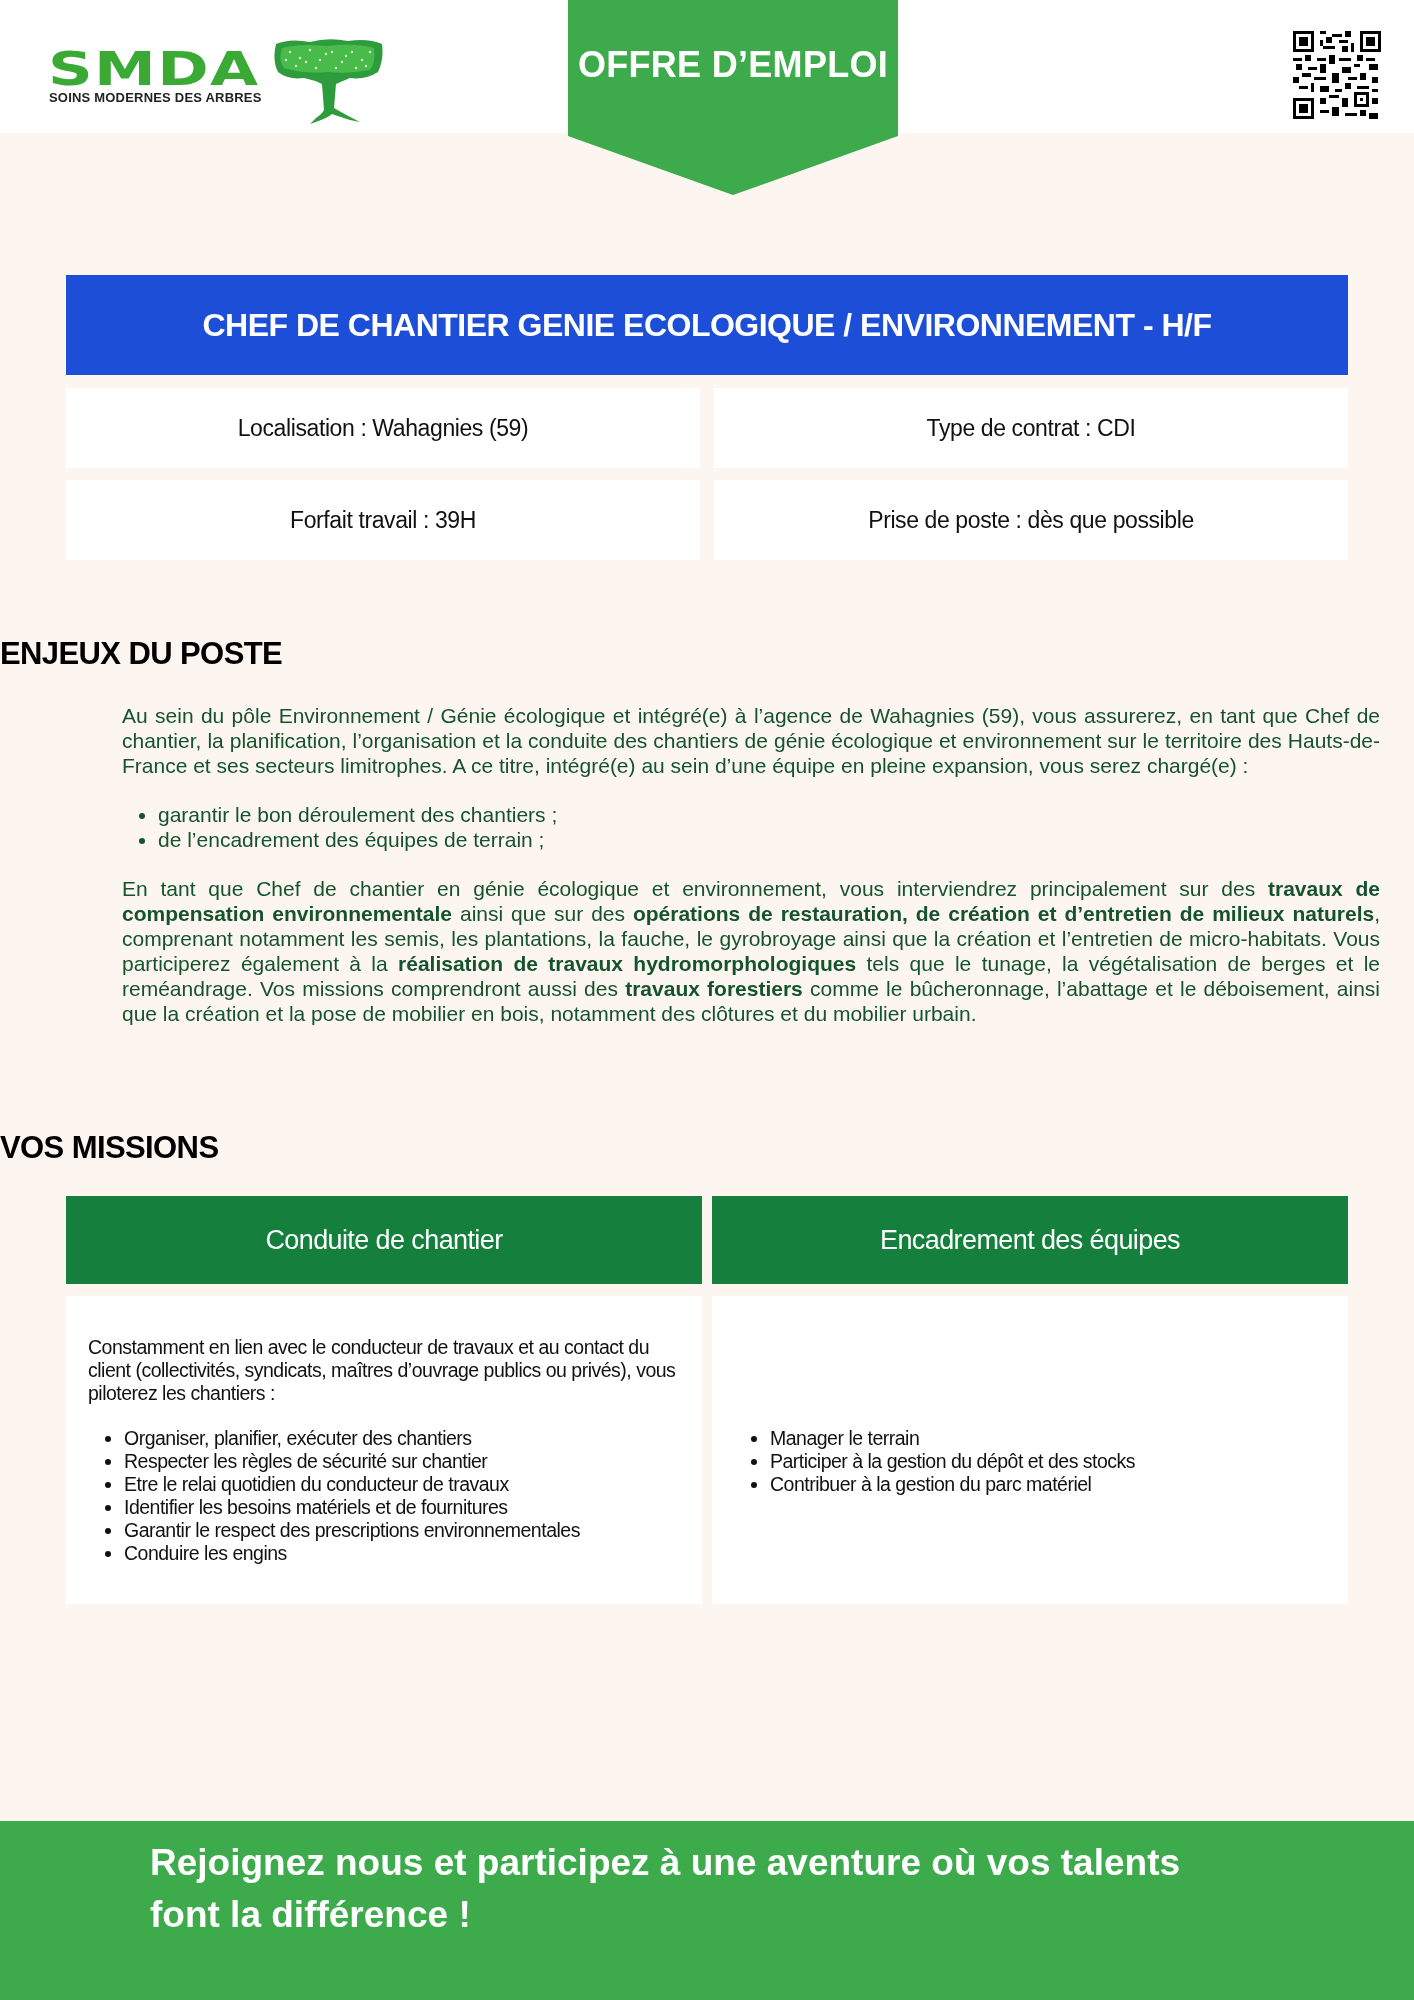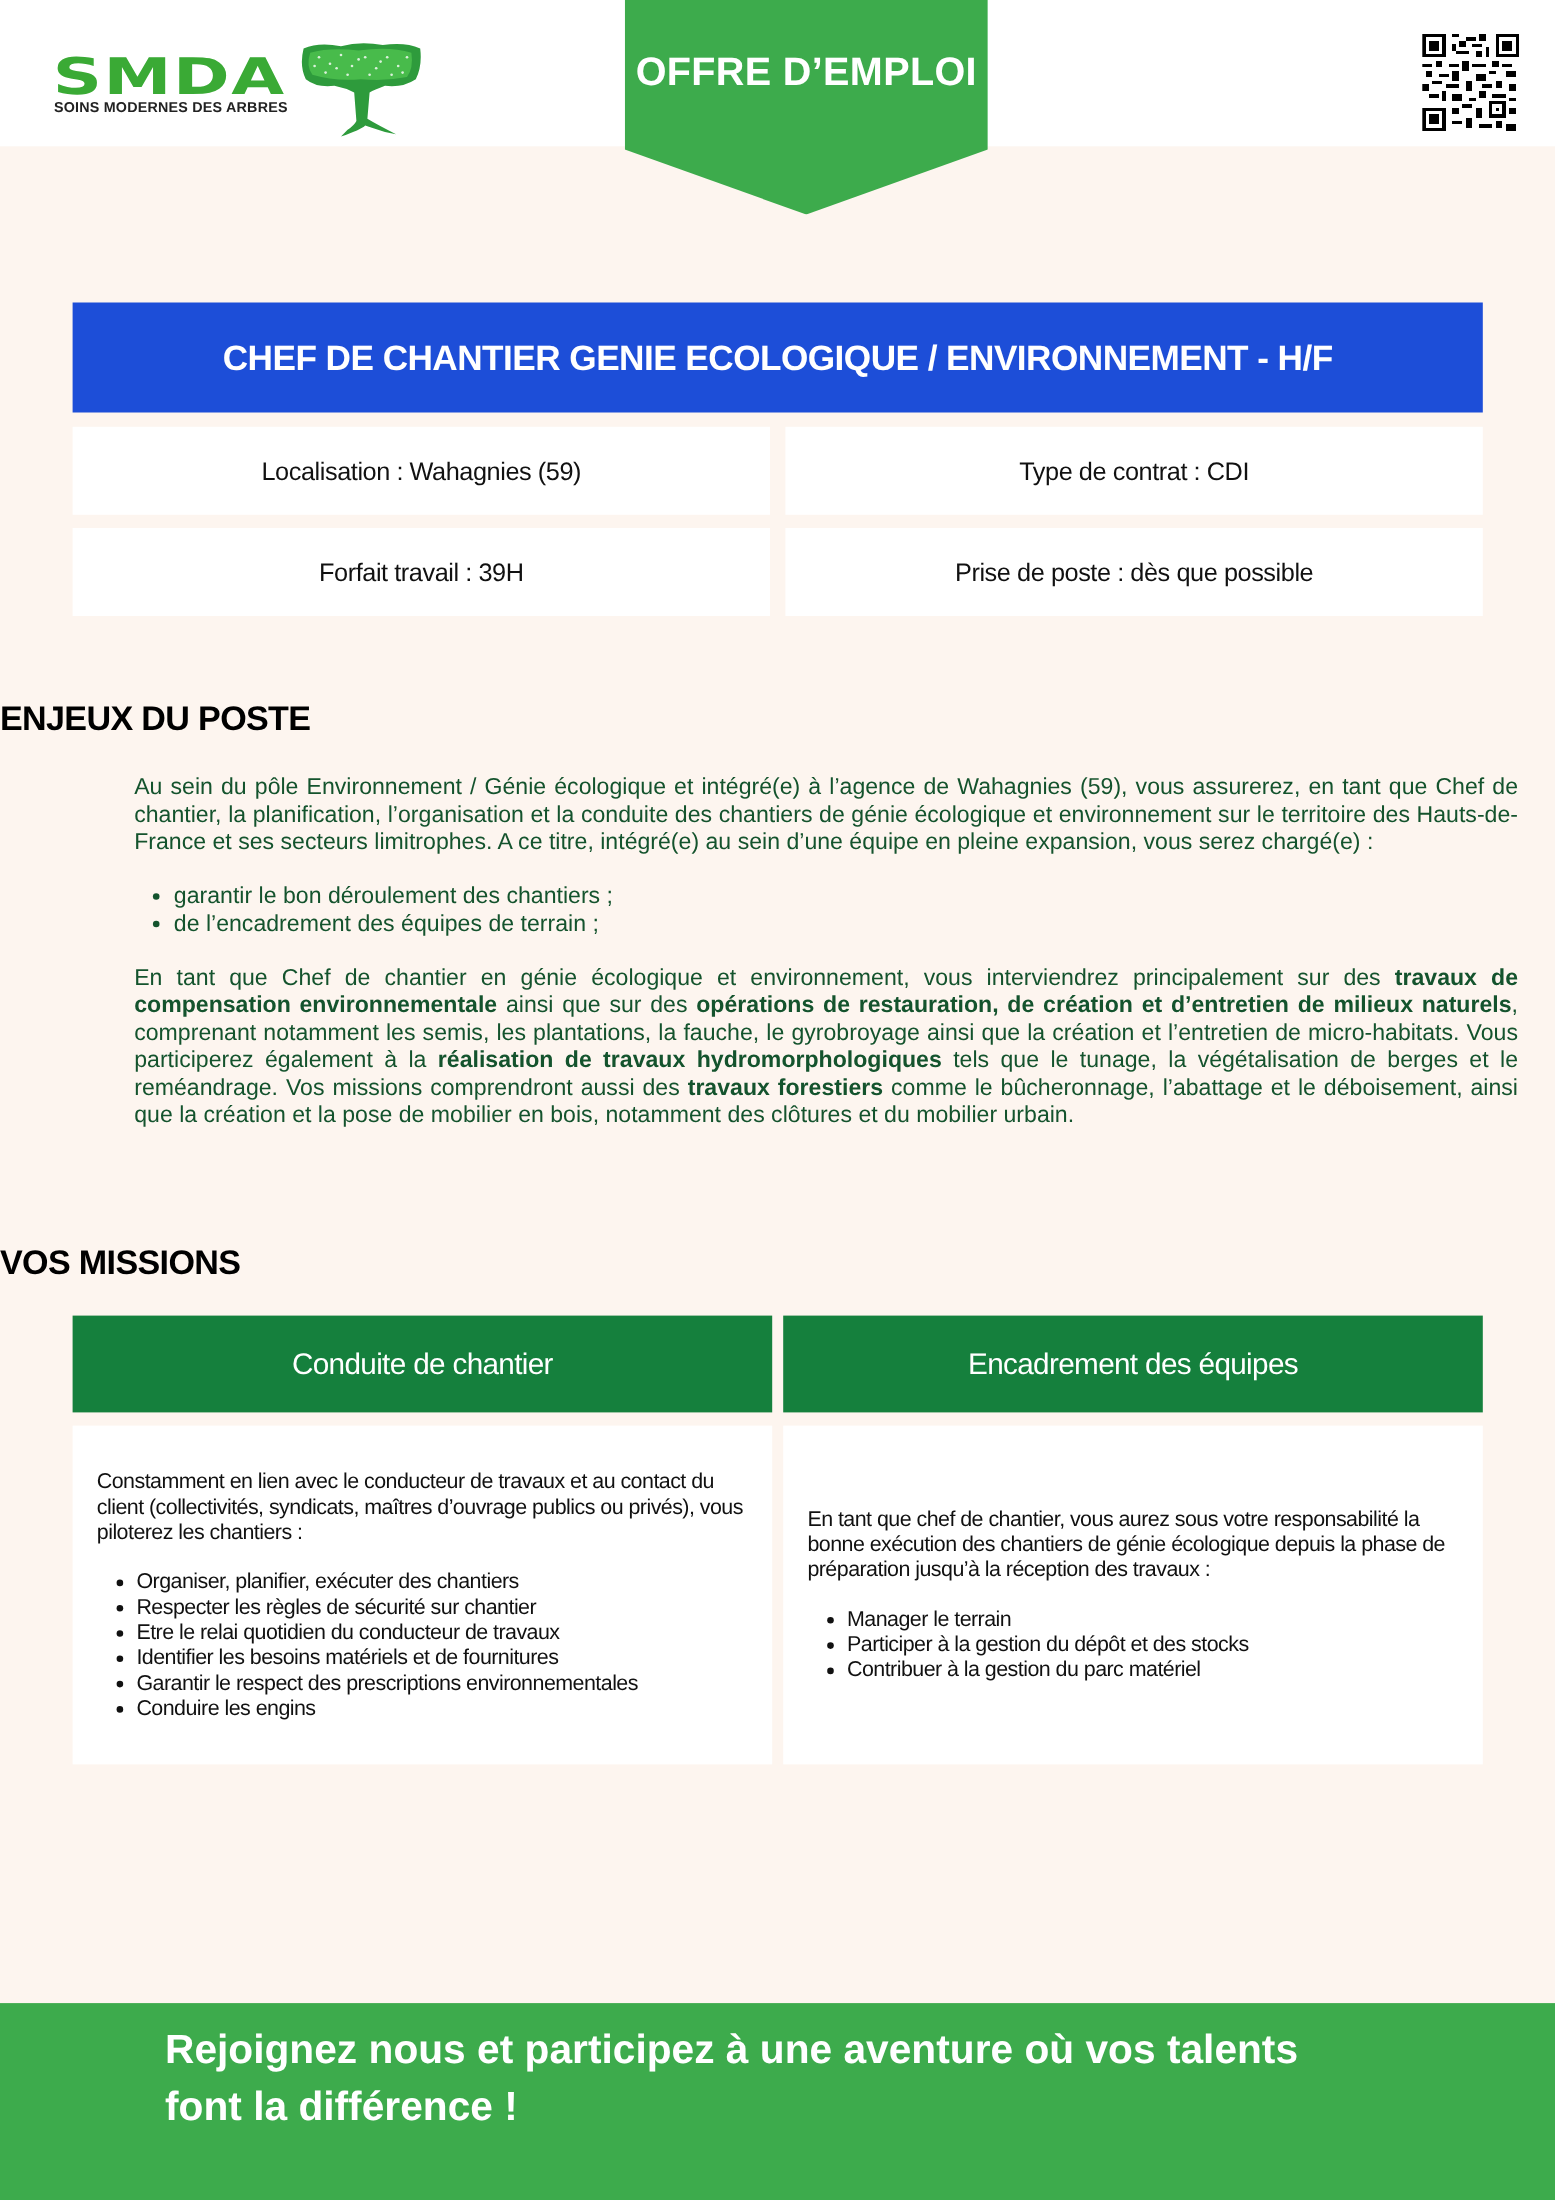--- a/index.html
+++ b/index.html
@@ -211,21 +211,20 @@
     <li>Organiser, planifier, exécuter des chantiers</li>
     <li>Respecter les règles de sécurité sur chantier</li>
     <li>Etre le relai quotidien du conducteur de travaux</li>
     <li>Identifier les besoins matériels et de fournitures</li>
     <li>Garantir le respect des prescriptions environnementales</li>
     <li>Conduire les engins</li>
   </ul>
 </div>
 
 <div class="mission-body" style="left:712px; top:1296px;">
-  <p>En tant que chef de chantier, vous aurez sous votre responsabilité la bonne exécution des chantiers de génie écologique depuis la phase de préparation jusqu’à la réception des travaux :</p>
   <ul>
     <li>Manager le terrain</li>
     <li>Participer à la gestion du dépôt et des stocks</li>
     <li>Contribuer à la gestion du parc matériel</li>
   </ul>
 </div>
 
 <div class="footer">
   <div class="footer-text">
     <div>Rejoignez nous et participez à une aventure où vos talents</div>

